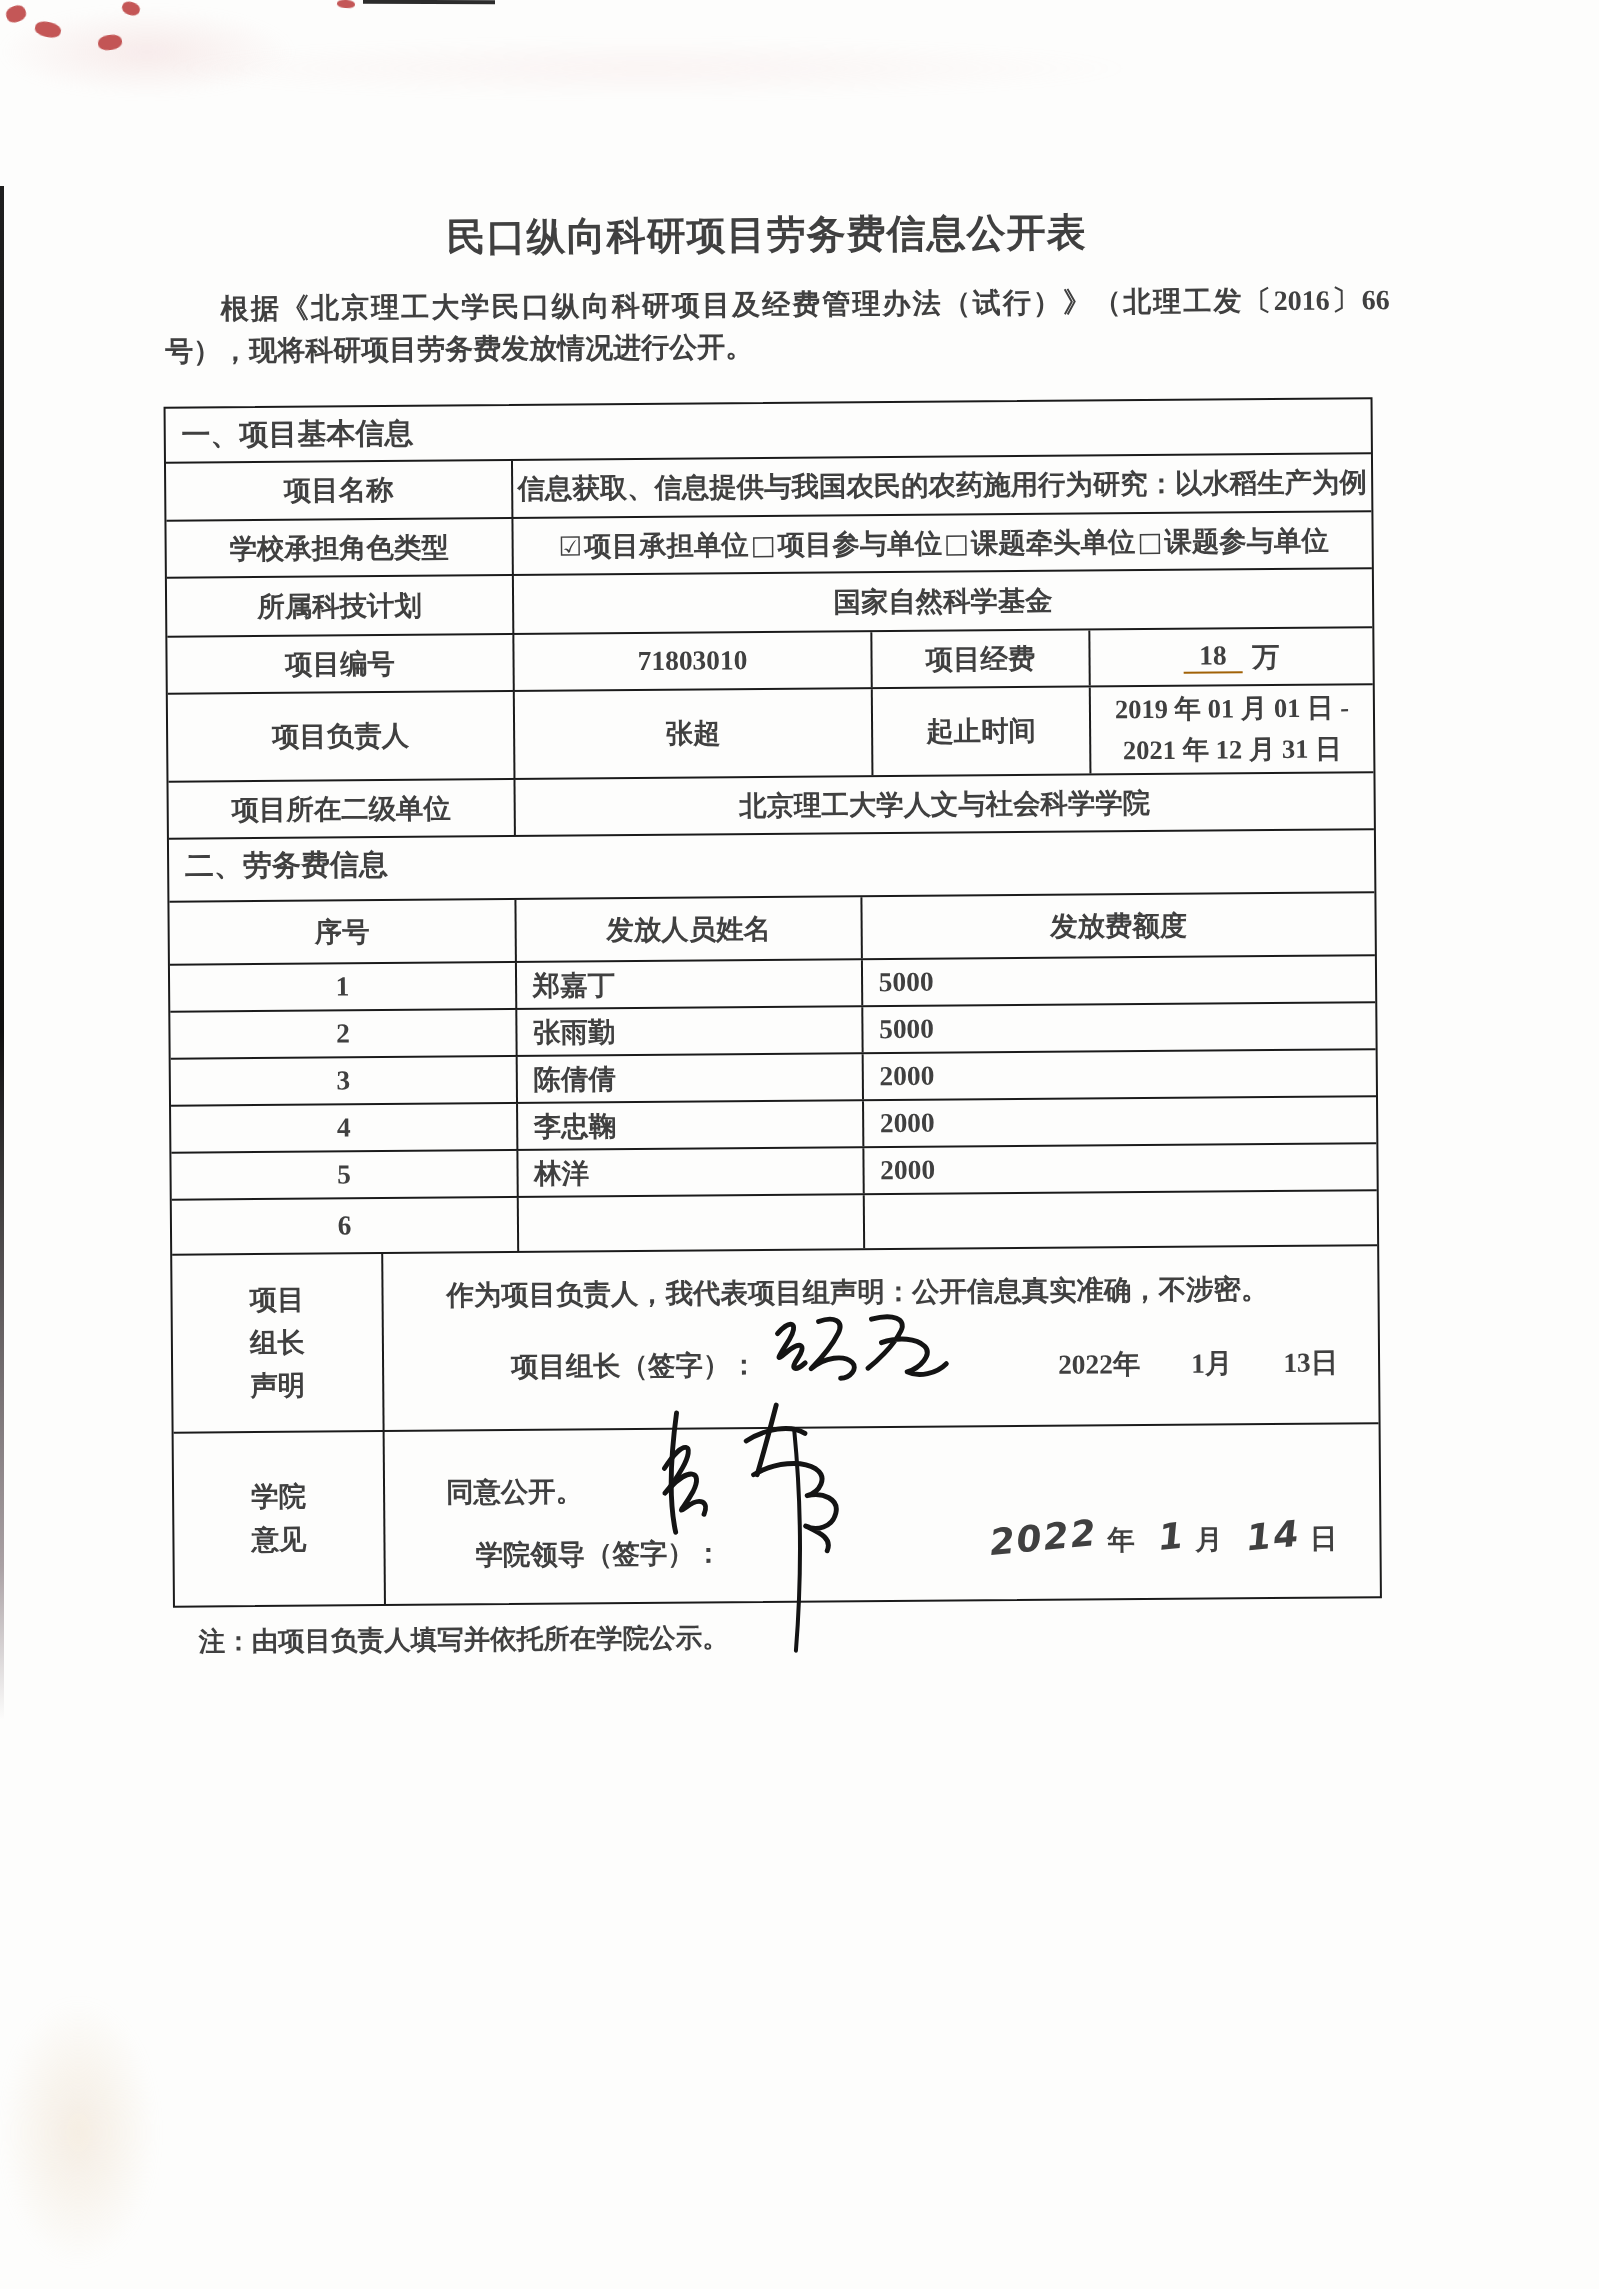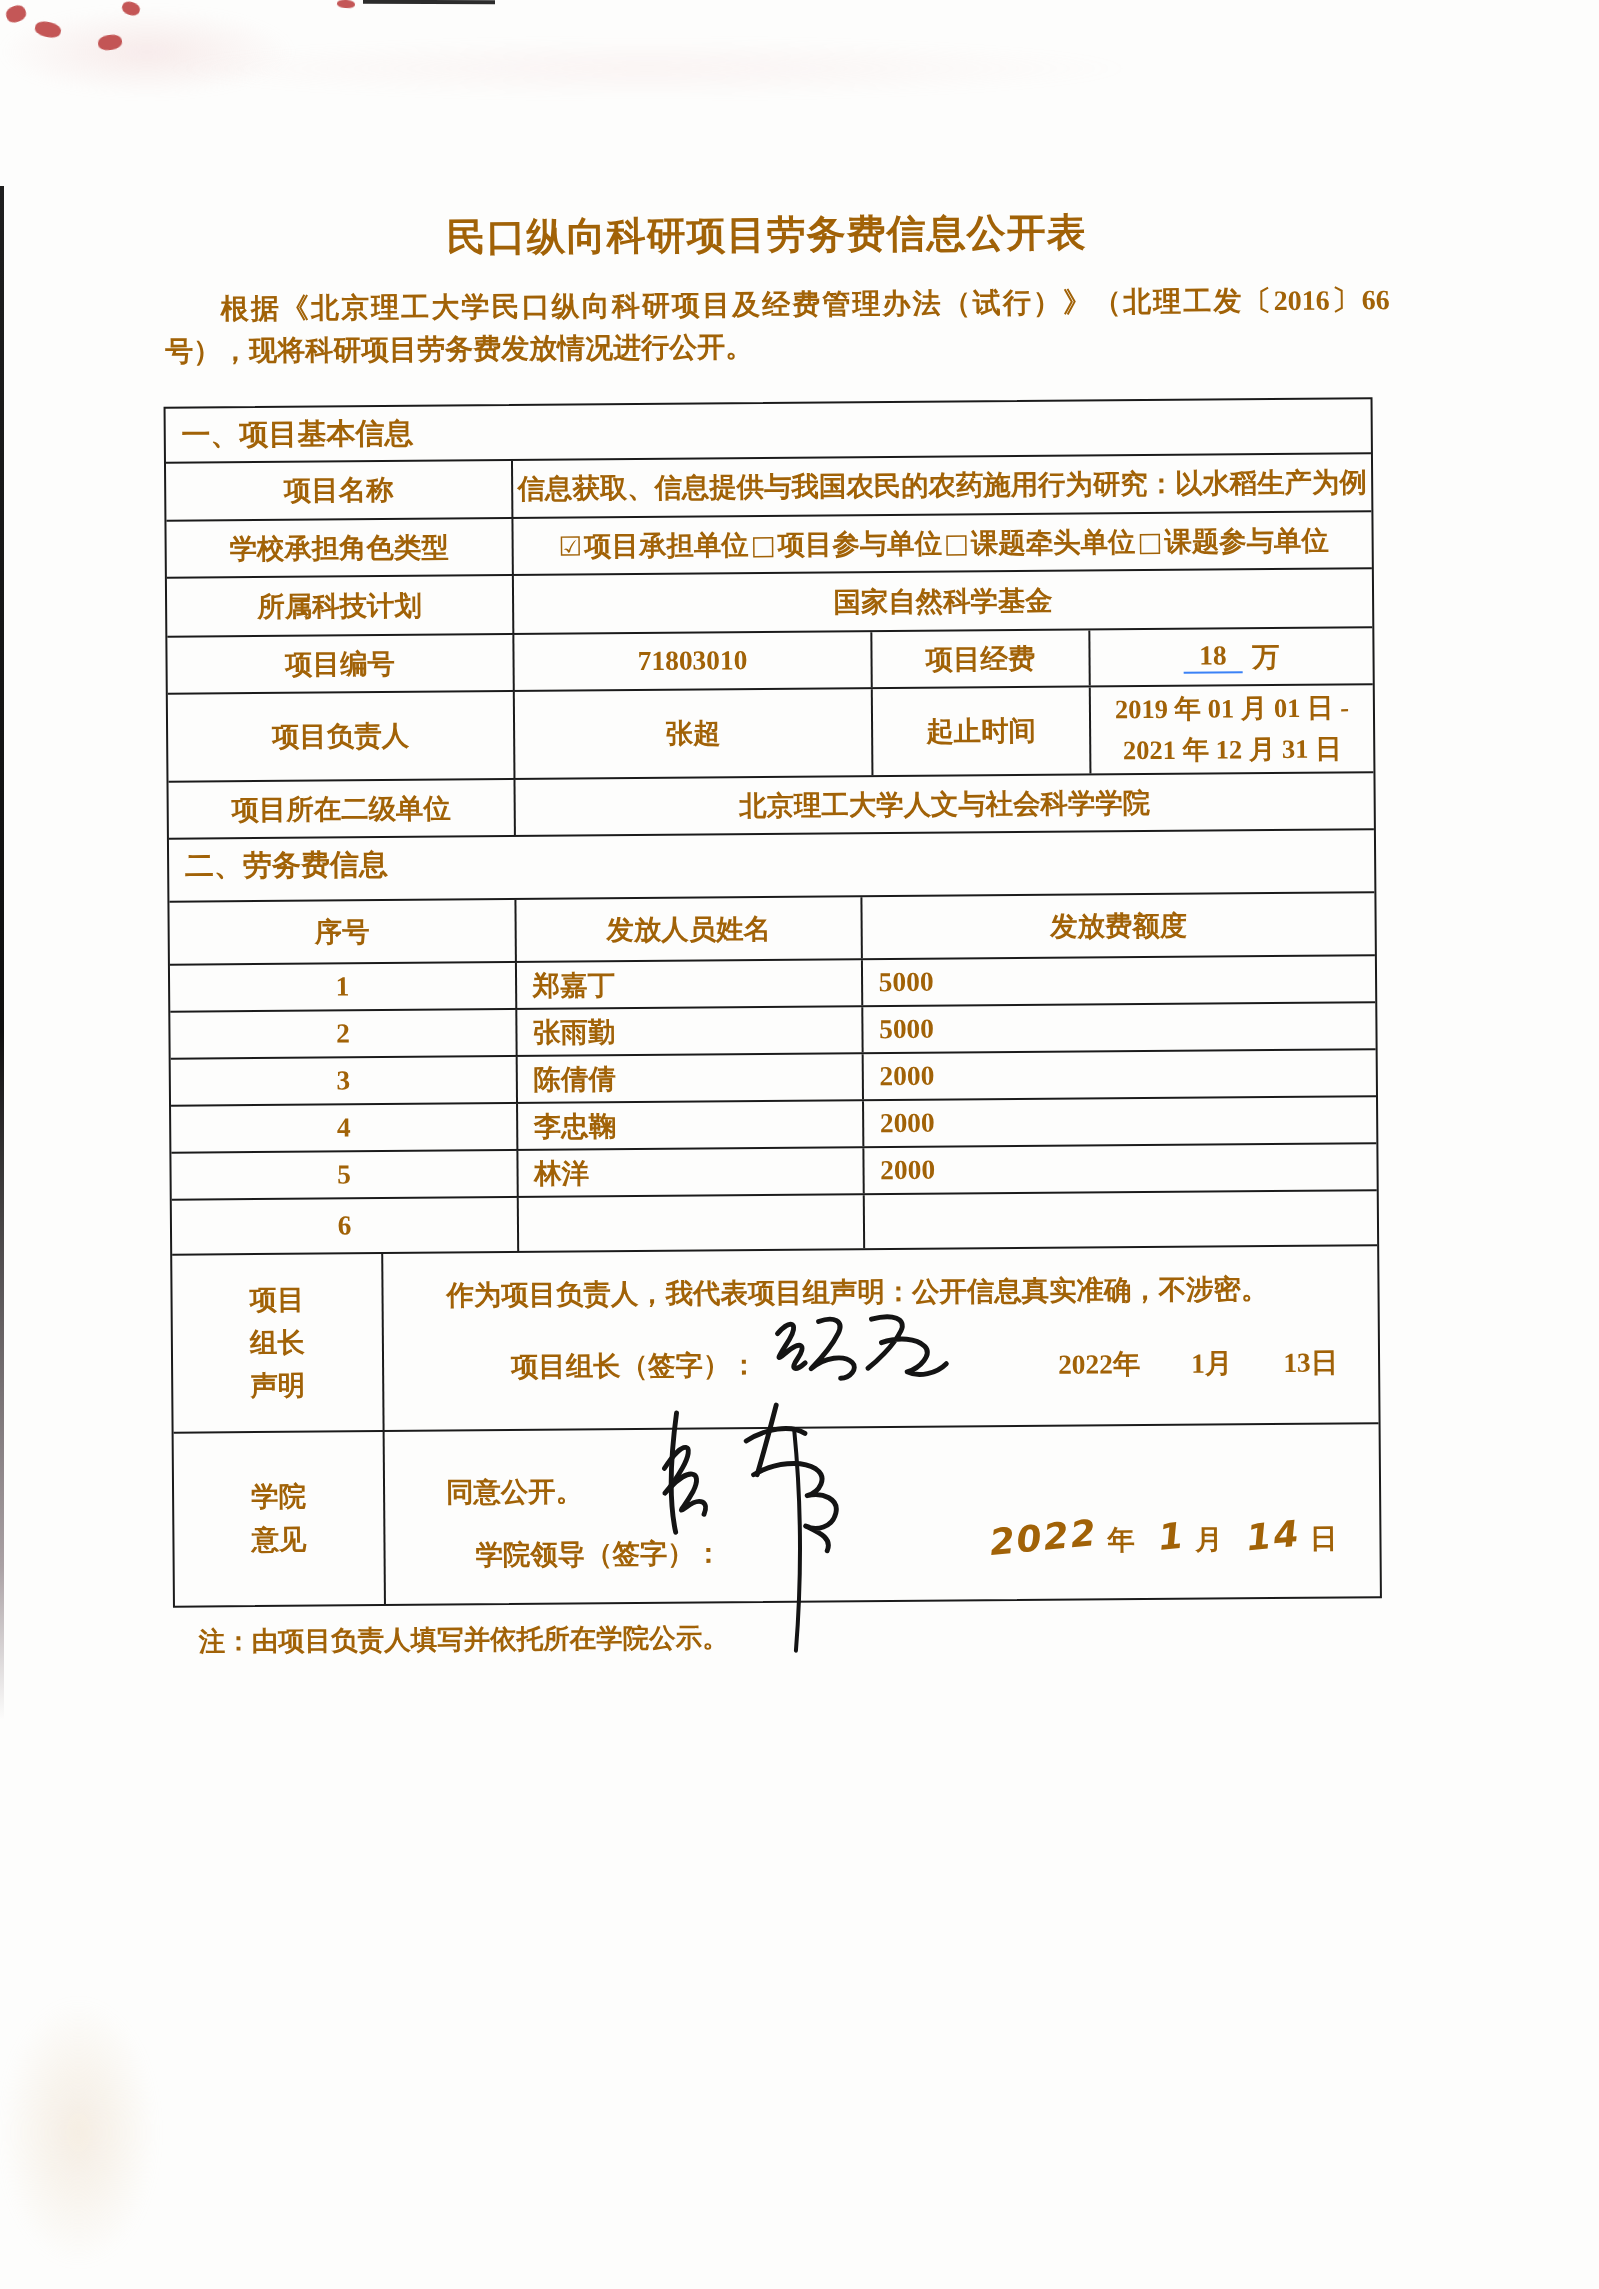--- a/index.html
+++ b/index.html
@@ -2,21 +2,21 @@
 <html><head>
 <meta charset="utf-8">
 <style>
   html,body{margin:0;padding:0;background:#ffffff;}
   .page{
     position:relative;
     width:1600px;height:2290px;
     background:#fdfdfc;
     overflow:hidden;
     font-family:"Liberation Serif", serif;
-    color:#a16207;
+    color:#404040;
   }
   
   .artifact{position:absolute;pointer-events:none;}
   .ink-mark{background:rgba(186,58,58,0.85);border-radius:45%;filter:blur(0.6px);}
   .pink-wash{background:radial-gradient(closest-side,rgba(235,195,195,0.30),rgba(235,195,195,0));filter:blur(4.9px);}
   .beige-wash{background:radial-gradient(closest-side,rgba(233,214,188,0.40),rgba(233,214,188,0));filter:blur(5.9px);}
   .edge-line{background:linear-gradient(#1f1f1f 0%,#101010 55%,rgba(70,50,58,0.45) 90%,rgba(70,50,58,0));}
   .top-streak{background:#2c2c2c;}
   
   .doc{
@@ -48,21 +48,21 @@
   .w-name{width:346px;flex:none;}
   .w-blk{width:209px;flex:none;}
   .grow{flex:1;} .h57{min-height:56px;} .h56{min-height:55px;}
   .h58{min-height:57px;} .h88{min-height:86px;} .h48{min-height:47px;}
   .h62{min-height:61px;} .hrow{min-height:45px;} .hrow6{min-height:53px;}
   .h180{min-height:176px;} .h175{min-height:172px;}
   .left{justify-content:flex-start;text-align:left;padding-left:15.7px;}
   .role-opts{display:flex;align-items:center;gap:0;}
   .role-opt{display:flex;align-items:center;}
   .box{font-family:"DejaVu Sans", sans-serif;font-size:26.5px;margin:0 2px;}
-  .amt-underline{border-bottom:2px solid #3b82f6;padding:0 15.7px;display:inline-block;}
+  .amt-underline{border-bottom:2px solid #a16207;padding:0 15.7px;display:inline-block;}
   .unit{margin-left:9.8px;}
   .two-line{flex-direction:column;line-height:1.55;font-size:26.5px;}
   .vlabel{flex-direction:column;gap:5.9px;line-height:1.35;}
   .blk-content{position:relative;display:block;text-align:left;}
   .statement{position:absolute;left:63px;top:23.5px;font-size:27.4px;font-weight:bold;}
   .sign-label{position:absolute;font-size:27.4px;font-weight:bold;}
   .sig-a{position:absolute;left:378px;top:47px;}
   .sig-b{position:absolute;left:235px;top:-47px;z-index:3;}
   .dates{position:absolute;display:flex;align-items:baseline;font-size:27.4px;font-weight:bold;}
   .dates-decl{left:674px;top:98px;gap:51px;}

